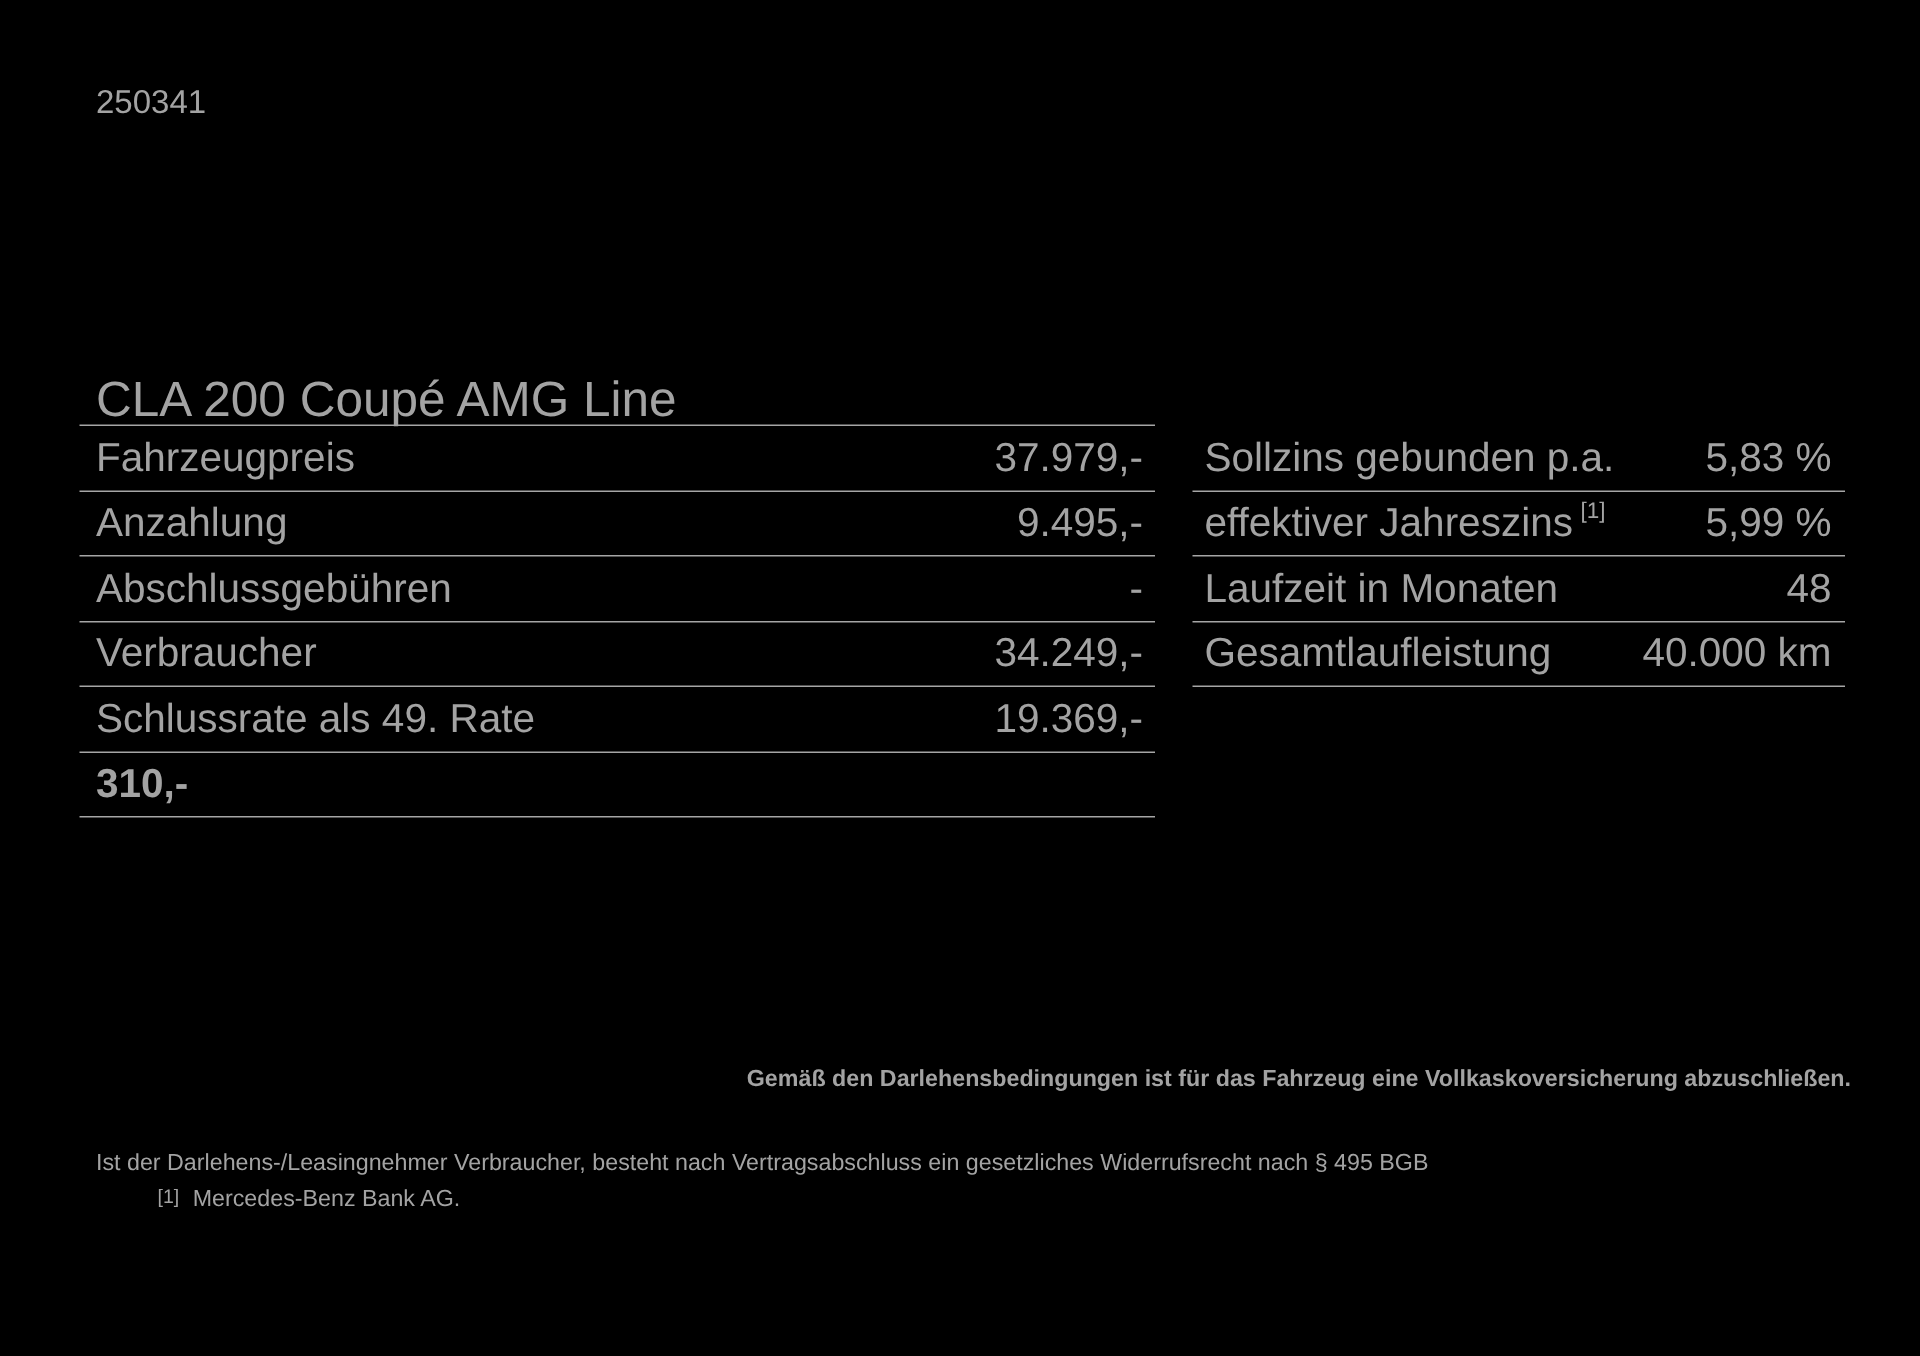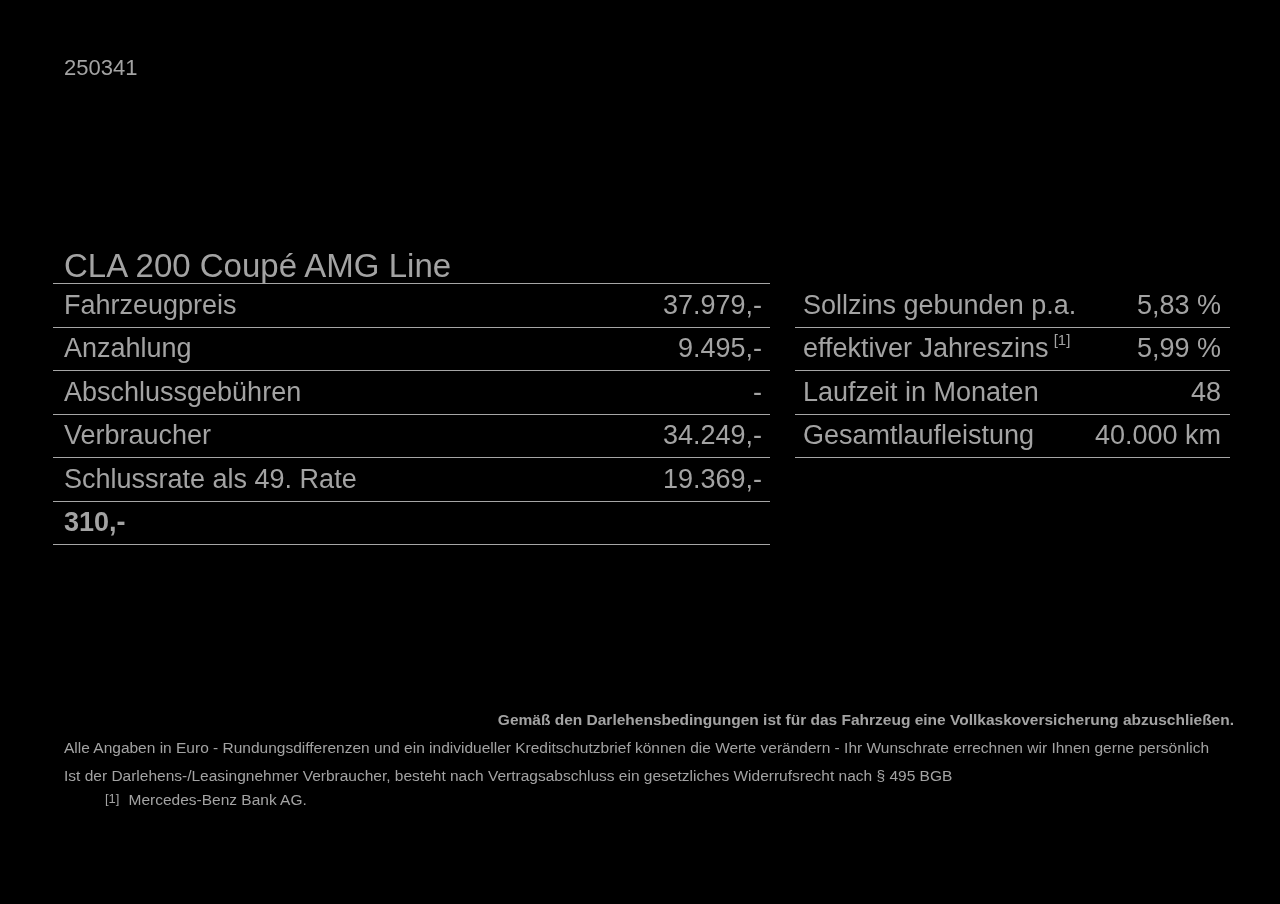--- a/index.html
+++ b/index.html
@@ -154,19 +154,18 @@
       <span class="lbl">Laufzeit in Monaten</span>
       <span class="val">48</span>
     </div>
     <div class="row">
       <span class="lbl">Gesamtlaufleistung</span>
       <span class="val">40.000 km</span>
     </div>
   </div>
 
   <p class="footer-line bold">Gemäß den Darlehensbedingungen ist für das Fahrzeug eine Vollkaskoversicherung abzuschließen.</p>
-  <p class="footer-line n1">Alle Angaben in Euro - Rundungsdifferenzen und ein individueller Kreditschutzbrief können die Werte verändern - Ihr Wunschrate errechnen wir Ihnen gerne persönlich</p>
   <p class="footer-line n2">Ist der Darlehens-/Leasingnehmer Verbraucher, besteht nach Vertragsabschluss ein gesetzliches Widerrufsrecht nach § 495 BGB</p>
   <p class="footer-line footnote">
     <span class="marker">[1]</span><span>Mercedes-Benz Bank AG.</span>
   </p>
 
 </div>
 
 </body></html>

